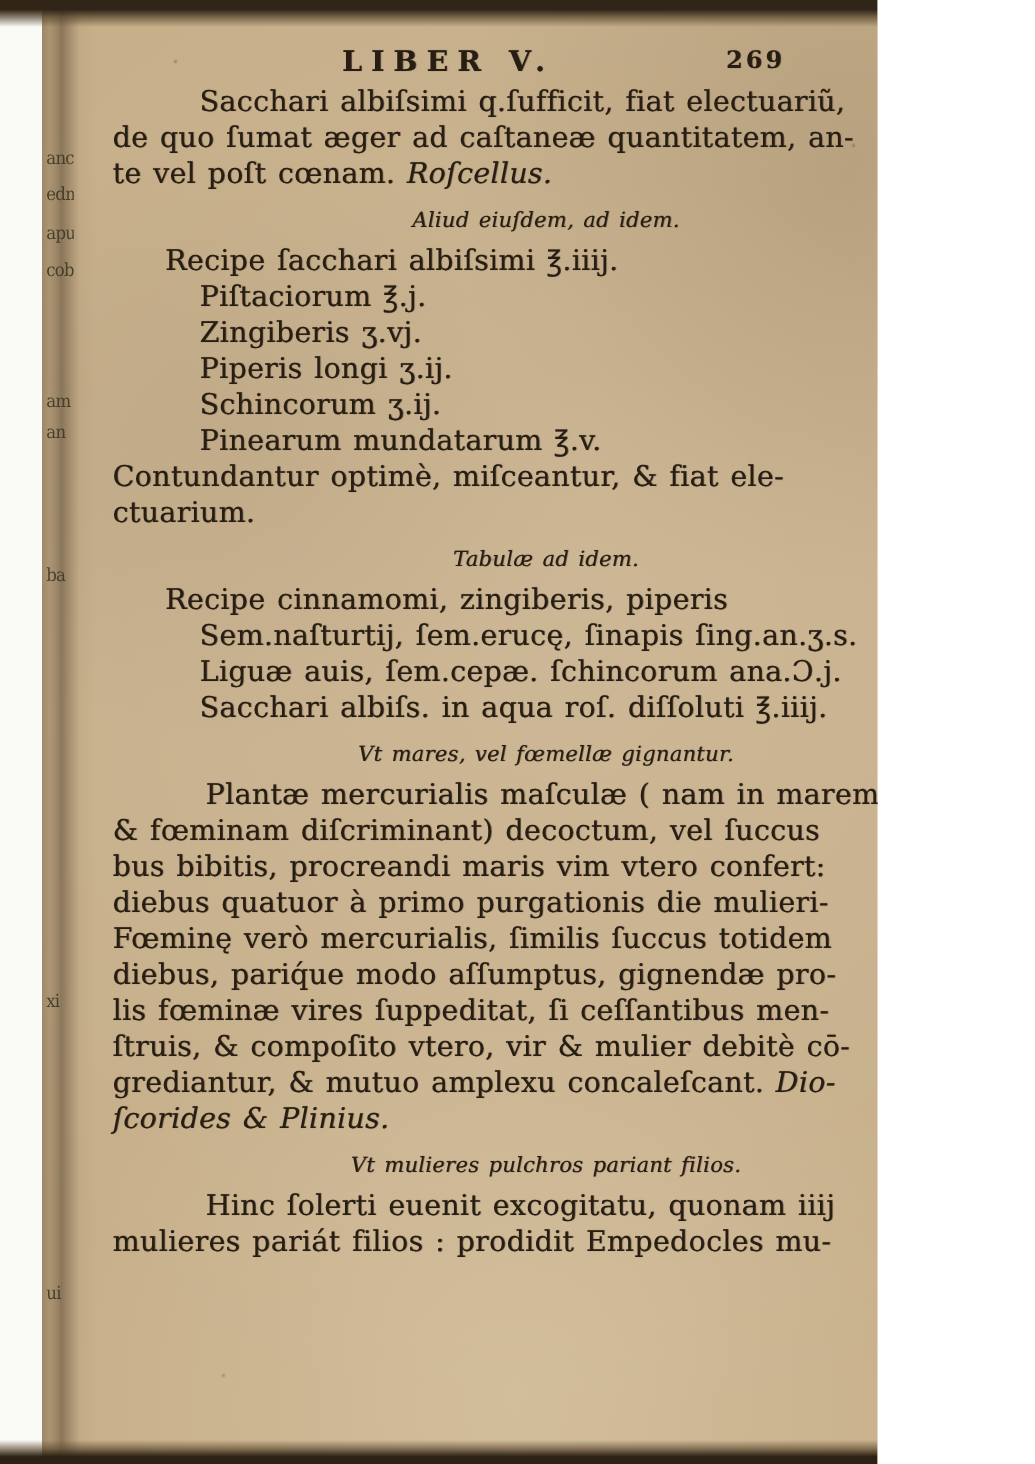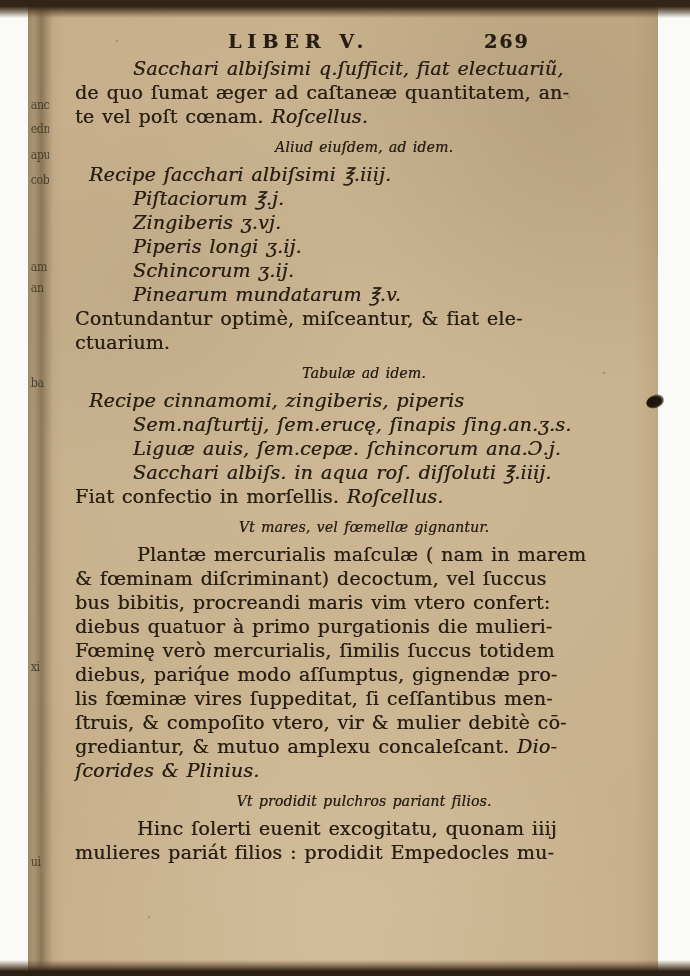--- a/index.html
+++ b/index.html
@@ -1,17 +1,17 @@
 <!DOCTYPE html>
 <html><head>
 <meta charset="utf-8">
 <style>
   html,body { margin:0; padding:0; }
   .scan {
-    position:relative; width:690px; height:976px; overflow:hidden;
+    position:relative; width:585px; height:976px; overflow:hidden;
     background:#fafaf7;
     font-family:"DejaVu Serif", serif;
     --paper:#c7af8a; --ink:#271d12;
   }
   .page {
     position:absolute; left:28px; top:0; width:630px; height:976px;
     background:
       radial-gradient(130% 90% at 55% 45%, rgba(255,255,255,0.10), rgba(0,0,0,0) 60%),
       radial-gradient(60% 40% at 85% 12%, rgba(120,100,70,0.22), rgba(0,0,0,0) 70%),
       radial-gradient(55% 30% at 20% 30%, rgba(110,92,64,0.10), rgba(0,0,0,0) 70%),
@@ -31,34 +31,34 @@
   .edge-bottom {
     position:absolute; left:0; bottom:0; width:100%; height:16px;
     background:linear-gradient(0deg, #2b2114 0%, #2b2114 30%, rgba(90,70,46,0.6) 65%, rgba(90,70,46,0) 100%);
   }
   .header-line { position:absolute; top:30px; left:0; width:100%; color:var(--ink); }
   .rh-title {
     position:absolute; left:200px; font-size:19px; font-weight:bold;
     letter-spacing:6px; text-shadow:0.4px 0.3px 0.6px rgba(39,29,18,0.6);
   }
   .rh-num {
-    position:absolute; left:456px; font-size:19px; font-weight:bold;
+    position:absolute; left:456px; font-size:16px; font-weight:bold;
     letter-spacing:2px; text-shadow:0.4px 0.3px 0.6px rgba(39,29,18,0.6);
   }
   .textblock {
     position:absolute; left:47px; top:56px; width:578px;
     color:var(--ink); font-size:19px; line-height:24px;
     letter-spacing:0.2px; word-spacing:1.5px;
     text-shadow:0.45px 0.3px 0.55px rgba(39,29,18,0.65);
   }
   .ln { white-space:nowrap; }
   .ind1 { }
-  .ind2 { margin-left:14px;font-style:italic; }
+  .ind2 { margin-left:35px; }
   .ind3 { margin-left:62px; }
-  .ind4 { margin-left:58px;font-style:italic; }
+  .ind4 { margin-left:58px; }
   .heading {
     text-align:center; font-style:italic; font-size:14px;
     margin:7px 0 3px; letter-spacing:0.2px;
   }
   .it { font-style:italic; }
   .frag {
     position:absolute; left:2px; width:20px; height:16px; overflow:hidden;
     font-size:12px; line-height:14px; color:rgba(58,50,30,0.85);
     letter-spacing:-0.5px; filter:blur(0.3px); transform:scaleX(0.92);
   }
@@ -103,33 +103,32 @@
         <div class="ln ind4"><span>Piperis longi ʒ.ij.</span></div>
         <div class="ln ind4"><span>Schincorum ʒ.ij.</span></div>
         <div class="ln ind4"><span>Pinearum mundatarum ℥.v.</span></div>
         <div class="ln ind1"><span>Contundantur optimè, miſceantur, &amp; fiat ele-</span></div>
         <div class="ln"><span>ctuarium.</span></div>
         <div class="ln heading"><span class="it">Tabulæ ad idem.</span></div>
         <div class="ln ind2"><span>Recipe cinnamomi, zingiberis, piperis</span></div>
         <div class="ln ind4"><span>Sem.naſturtij, ſem.erucę, ſinapis ſing.an.ʒ.s.</span></div>
         <div class="ln ind4"><span>Liguæ auis, ſem.cepæ. ſchincorum ana.Ɔ.j.</span></div>
         <div class="ln ind4"><span>Sacchari albiſs. in aqua roſ. diſſoluti ℥.iiij.</span></div>
-        <div class="ln ind1"><span>Fiat confectio in morſellis. </span><span class="it">Roſcellus.</span></div>
         <div class="ln heading"><span class="it">Vt mares, vel fœmellæ gignantur.</span></div>
         <div class="ln ind3"><span>Plantæ mercurialis maſculæ ( nam in marem</span></div>
         <div class="ln"><span>&amp; fœminam diſcriminant) decoctum, vel ſuccus</span></div>
         <div class="ln"><span>bus bibitis, procreandi maris vim vtero confert:</span></div>
         <div class="ln"><span>diebus quatuor à primo purgationis die mulieri-</span></div>
         <div class="ln"><span>Fœminę verò mercurialis, ſimilis ſuccus totidem</span></div>
         <div class="ln"><span>diebus, pariq́ue modo aſſumptus, gignendæ pro-</span></div>
         <div class="ln"><span>lis fœminæ vires ſuppeditat, ſi ceſſantibus men-</span></div>
         <div class="ln"><span>ſtruis, &amp; compoſito vtero, vir &amp; mulier debitè cō-</span></div>
         <div class="ln"><span>grediantur, &amp; mutuo amplexu concaleſcant. </span><span class="it">Dio-</span></div>
         <div class="ln"><span class="it">ſcorides &amp; Plinius.</span></div>
-        <div class="ln heading"><span class="it">Vt prodidit pulchros pariant filios.</span></div>
+        <div class="ln heading"><span class="it">Vt mulieres pulchros pariant filios.</span></div>
         <div class="ln ind3"><span>Hinc ſolerti euenit excogitatu, quonam iiij</span></div>
         <div class="ln"><span>mulieres pariát filios : prodidit Empedocles mu-</span></div>
       </div>
 
     <div id="fragments">
         <div class="frag" style="top: 98px;">anc</div>
         <div class="frag" style="top: 122px;">edm</div>
         <div class="frag" style="top: 148px;">apu</div>
         <div class="frag" style="top: 173px;">cob</div>
         <div class="frag" style="top: 260px;">am</div>

